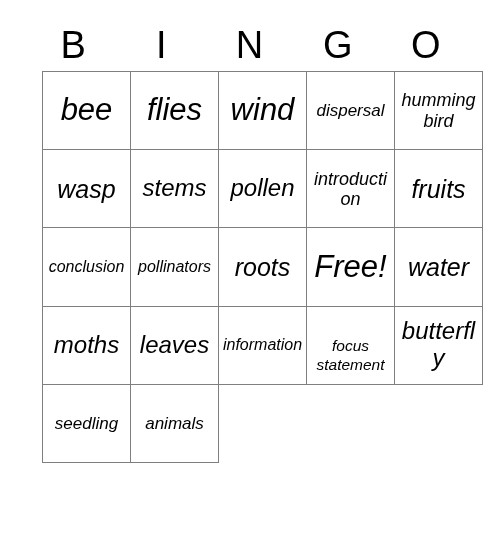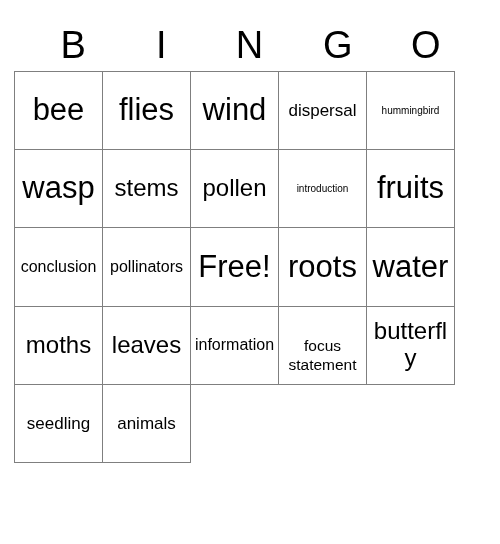--- a/index.html
+++ b/index.html
@@ -41,30 +41,31 @@
     font-size: 38px;
     line-height: 1;
     font-weight: 400;
     letter-spacing: 0;
     color: #000000;
     user-select: none;
   }
   
   #grid {
     position: absolute;
-    left: 14px;
+    left: 42px;
     top: 71px;
     width: 441px;
     height: 392px;
     box-sizing: border-box;
     border-top: 1px solid #7f7f7f;
     border-left: 1px solid #7f7f7f;
     display: grid;
     grid-template-columns: repeat(5, 1fr);
     grid-template-rows: repeat(5, 1fr);
+    font-style: italic;
   }
   .cell {
     box-sizing: border-box;
     border-right: 1px solid #7f7f7f;
     border-bottom: 1px solid #7f7f7f;
     display: flex;
     align-items: center;
     justify-content: center;
     text-align: center;
     padding: 2px 3px;
@@ -74,25 +75,25 @@
     display: block;
     width: 100%;
     text-align: center;
     line-height: 1.12;
     color: #000000;
     word-wrap: break-word;
     white-space: pre-line;
   }
   
   .sz-xl { font-size: 31px; }
-  .sz-lg { font-size: 31px; }
+  .sz-lg { font-size: 25px; }
   .sz-md { font-size: 24px; }
   .sz-sm { font-size: 17px; }
   .sz-xs { font-size: 16px; }
-  .sz-xxs { font-size: 10px; }
+  .sz-xxs { font-size: 18px; }
   .sz-two { font-size: 15.5px; line-height: 1.25; margin-top: 20px; }
 </style>
 </head>
 <body style="background: rgb(255, 255, 255);">
 
 <div id="card">
 
   <div id="header-row">
     <div class="header-letter">B</div>
     <div class="header-letter">I</div>
@@ -135,24 +136,24 @@
       <span class="cell-text sz-lg">fruits</span>
     </div>
 
     <div class="cell">
       <span class="cell-text sz-xs">conclusion</span>
     </div>
     <div class="cell">
       <span class="cell-text sz-xs">pollinators</span>
     </div>
     <div class="cell">
-      <span class="cell-text sz-xl">Free!</span>
+      <span class="cell-text sz-lg">roots</span>
     </div>
     <div class="cell">
-      <span class="cell-text sz-lg">roots</span>
+      <span class="cell-text sz-xl">Free!</span>
     </div>
     <div class="cell">
       <span class="cell-text sz-lg">water</span>
     </div>
 
     <div class="cell">
       <span class="cell-text sz-md">moths</span>
     </div>
     <div class="cell">
       <span class="cell-text sz-md">leaves</span>

